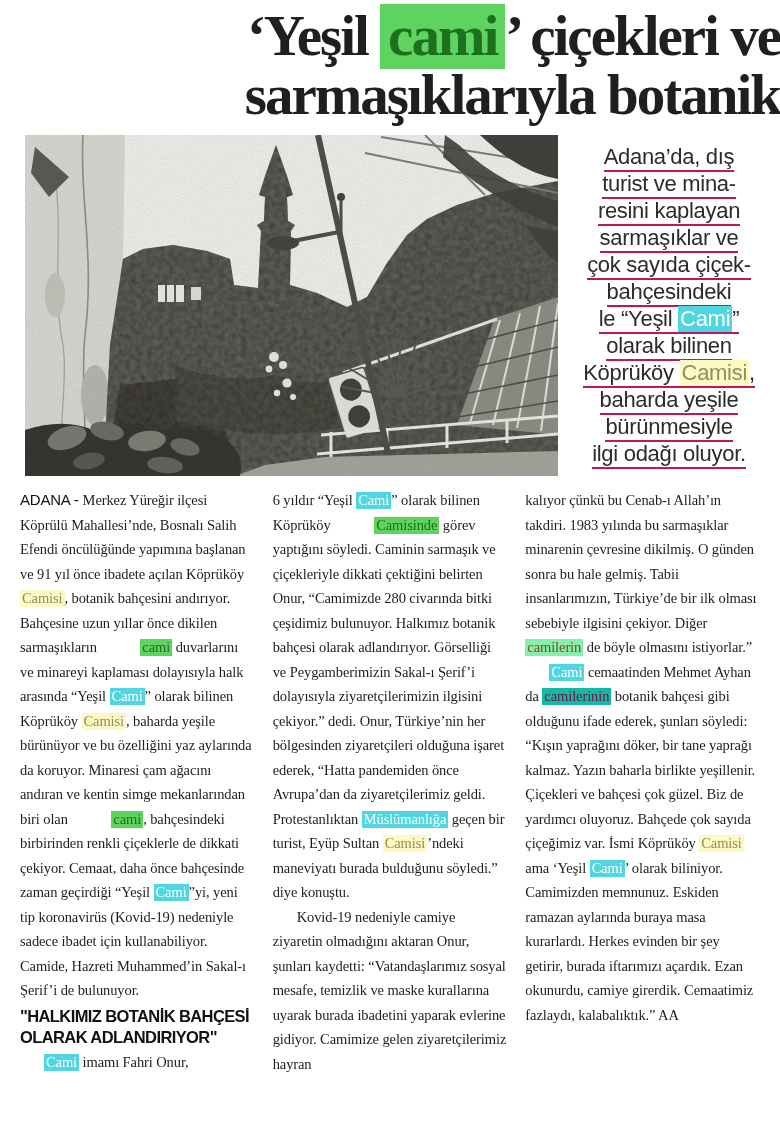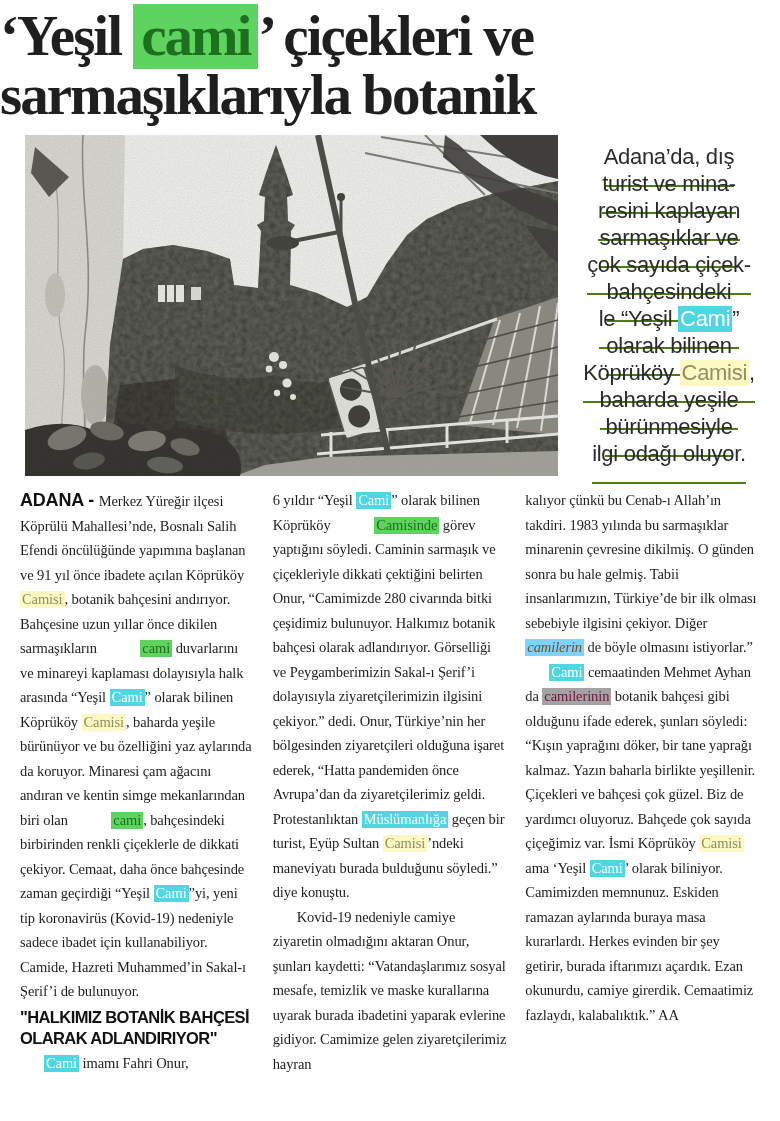--- a/index.html
+++ b/index.html
@@ -3,55 +3,55 @@
 <meta charset="utf-8">
 <style>
   html,body{margin:0;padding:0;background:#e9e9e9;}
   .page{
     width:780px;height:1121px;background:#ffffff;margin:0 auto;
     position:relative;overflow:hidden;
     font-family:"Liberation Serif", serif;color:#1d1d1d;
   }
   
   .headline{
-    padding-top:6px;text-align:left;
+    padding-top:6px;text-align:right;
     font-family:"Liberation Serif", serif;font-weight:bold;
     font-size:57px;line-height:59px;letter-spacing:-2px;color:#1f1f1f;
   }
   .headline .hl-green-headline{padding:0 8px 2px;}
   
   .photo-row{display:flex;margin-top:11px;}
   .photo-wrap{width:533px;height:341px;margin-left:25px;flex:0 0 auto;background:#f4f4f1;}
   .photo-wrap svg{display:block;}
   .standfirst{
     flex:1;padding:8px 6px 0 6px;text-align:center;
     font-family:"Liberation Sans", sans-serif;
     font-size:22px;line-height:27px;color:#2b2b2b;letter-spacing:-0.3px;
   }
   .sf-line{display:block;}
-  .sf-line .sf-inner{display:inline;border-bottom:2px solid #4d7c0f;padding-bottom:16px;}
+  .sf-line .sf-inner{display:inline;border-bottom:2px solid #be185d;padding-bottom:1px;}
   
   .body-cols{display:flex;gap:18px;padding:0 20px;margin-top:12px;}
   .col{flex:1;font-size:14.5px;line-height:24.5px;letter-spacing:-0.1px;color:#1d1d1d;}
   .col p{margin:0;}
   .col p.indent{text-indent:24px;}
-  .lead{font-family:"Liberation Sans", sans-serif;font-weight:bold;font-size:18px;letter-spacing:-0.2px;color:#111;}
+  .lead{font-family:"Liberation Sans", sans-serif;font-weight:normal;font-size:15px;letter-spacing:-0.2px;color:#111;}
   .subhead{
     font-family:"Liberation Sans", sans-serif;font-weight:bold;
     font-size:16.5px;line-height:21px;letter-spacing:-0.6px;color:#111;
     margin:3px 0 2px 0;
   }
   
   .hl{padding:0 2px 1px;}
   .hl-green{background:#5ed45e;color:#226b22;margin-left:40px;}
   .hl-green-headline{background:#5fd35f;color:#1d701d;}
   .hl-cyan{background:#4fd6e0;color:#ffffff;}
   .hl-yellow{background:#fef9c3;color:#8f8f64;}
-  .hl-orange{background:#7dd3fc;color:#7d4a1c;font-style:italic;}
-  .hl-pink{background:#a3a3a3;color:#76103f;}
+  .hl-orange{background:#86efac;color:#7d4a1c;}
+  .hl-pink{background:#14b8a6;color:#76103f;}
 </style>
 </head>
 <body>
 
 <div class="page">
 
   <div class="headline">
     <div><span>‘Yeşil </span><span class="hl hl-green-headline">cami</span><span>’ çiçekleri ve</span></div>
     <div><span>sarmaşıklarıyla botanik</span></div>
   </div>

